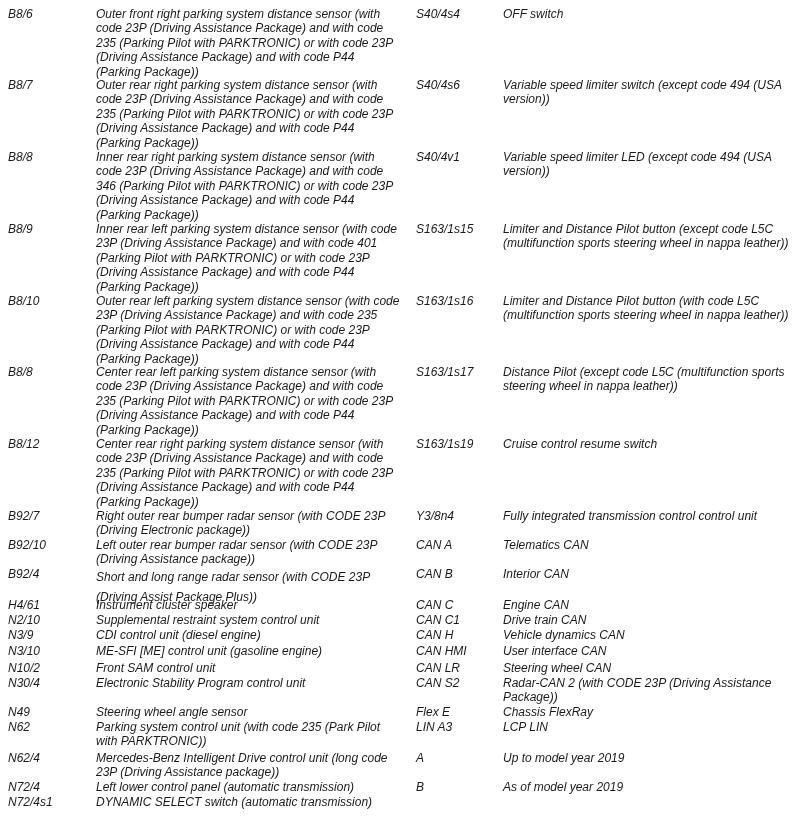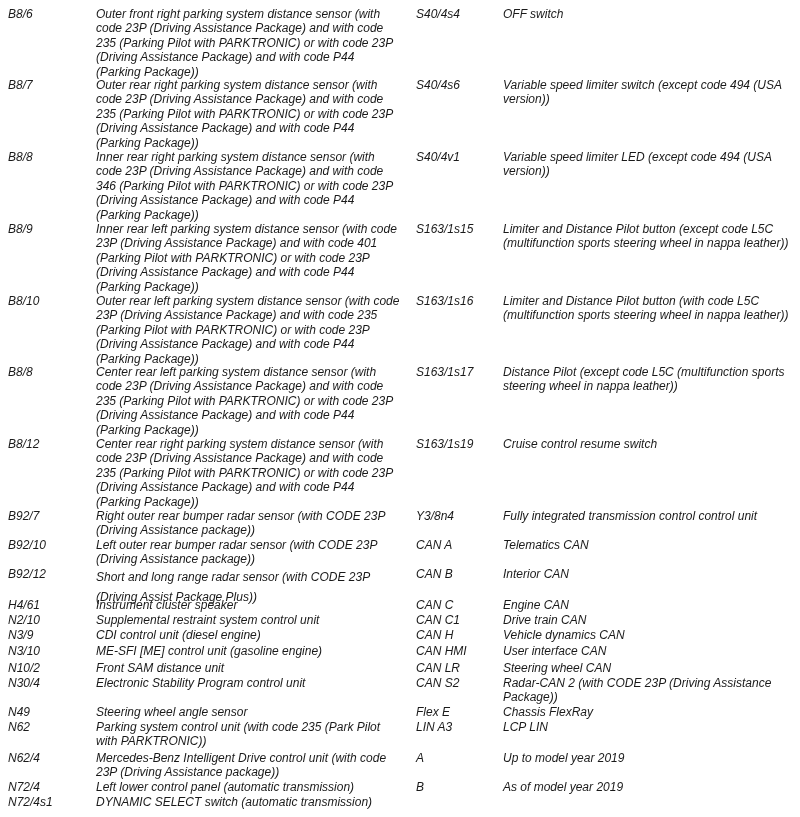--- a/index.html
+++ b/index.html
@@ -40,65 +40,65 @@
 <div class="entry left" style="top:365px">
   <span class="code">B8/8</span>
   <span class="desc">Center rear left parking system distance sensor (with code 23P (Driving Assistance Package) and with code 235 (Parking Pilot with PARKTRONIC) or with code 23P (Driving Assistance Package) and with code P44 (Parking Package))</span>
 </div>
 <div class="entry left" style="top:437px">
   <span class="code">B8/12</span>
   <span class="desc">Center rear right parking system distance sensor (with code 23P (Driving Assistance Package) and with code 235 (Parking Pilot with PARKTRONIC) or with code 23P (Driving Assistance Package) and with code P44 (Parking Package))</span>
 </div>
 <div class="entry left" style="top:509px">
   <span class="code">B92/7</span>
-  <span class="desc">Right outer rear bumper radar sensor (with CODE 23P (Driving Assistance package))</span>
+  <span class="desc">Right outer rear bumper radar sensor (with CODE 23P (Driving Electronic package))</span>
 </div>
 <div class="entry left" style="top:538px">
   <span class="code">B92/10</span>
   <span class="desc">Left outer rear bumper radar sensor (with CODE 23P (Driving Assistance package))</span>
 </div>
 <div class="entry left" style="top:567px">
-  <span class="code">B92/12</span>
+  <span class="code">B92/4</span>
   <span class="desc" style="line-height:20px">Short and long range radar sensor (with CODE 23P (Driving Assist Package Plus))</span>
 </div>
 <div class="entry left" style="top:598px">
   <span class="code">H4/61</span>
   <span class="desc">Instrument cluster speaker</span>
 </div>
 <div class="entry left" style="top:613px">
   <span class="code">N2/10</span>
   <span class="desc">Supplemental restraint system control unit</span>
 </div>
 <div class="entry left" style="top:628px">
   <span class="code">N3/9</span>
   <span class="desc">CDI control unit (diesel engine)</span>
 </div>
 <div class="entry left" style="top:644px">
   <span class="code">N3/10</span>
   <span class="desc">ME-SFI [ME] control unit (gasoline engine)</span>
 </div>
 <div class="entry left" style="top:661px">
   <span class="code">N10/2</span>
-  <span class="desc">Front SAM distance unit</span>
+  <span class="desc">Front SAM control unit</span>
 </div>
 <div class="entry left" style="top:676px">
   <span class="code">N30/4</span>
   <span class="desc">Electronic Stability Program control unit</span>
 </div>
 <div class="entry left" style="top:705px">
   <span class="code">N49</span>
   <span class="desc">Steering wheel angle sensor</span>
 </div>
 <div class="entry left" style="top:720px">
   <span class="code">N62</span>
   <span class="desc">Parking system control unit (with code 235 (Park Pilot with PARKTRONIC))</span>
 </div>
 <div class="entry left" style="top:751px">
   <span class="code">N62/4</span>
-  <span class="desc">Mercedes-Benz Intelligent Drive control unit (with code 23P (Driving Assistance package))</span>
+  <span class="desc">Mercedes-Benz Intelligent Drive control unit (long code 23P (Driving Assistance package))</span>
 </div>
 <div class="entry left" style="top:780px">
   <span class="code">N72/4</span>
   <span class="desc">Left lower control panel (automatic transmission)</span>
 </div>
 <div class="entry left" style="top:795px">
   <span class="code">N72/4s1</span>
   <span class="desc">DYNAMIC SELECT switch (automatic transmission)</span>
 </div>
 

